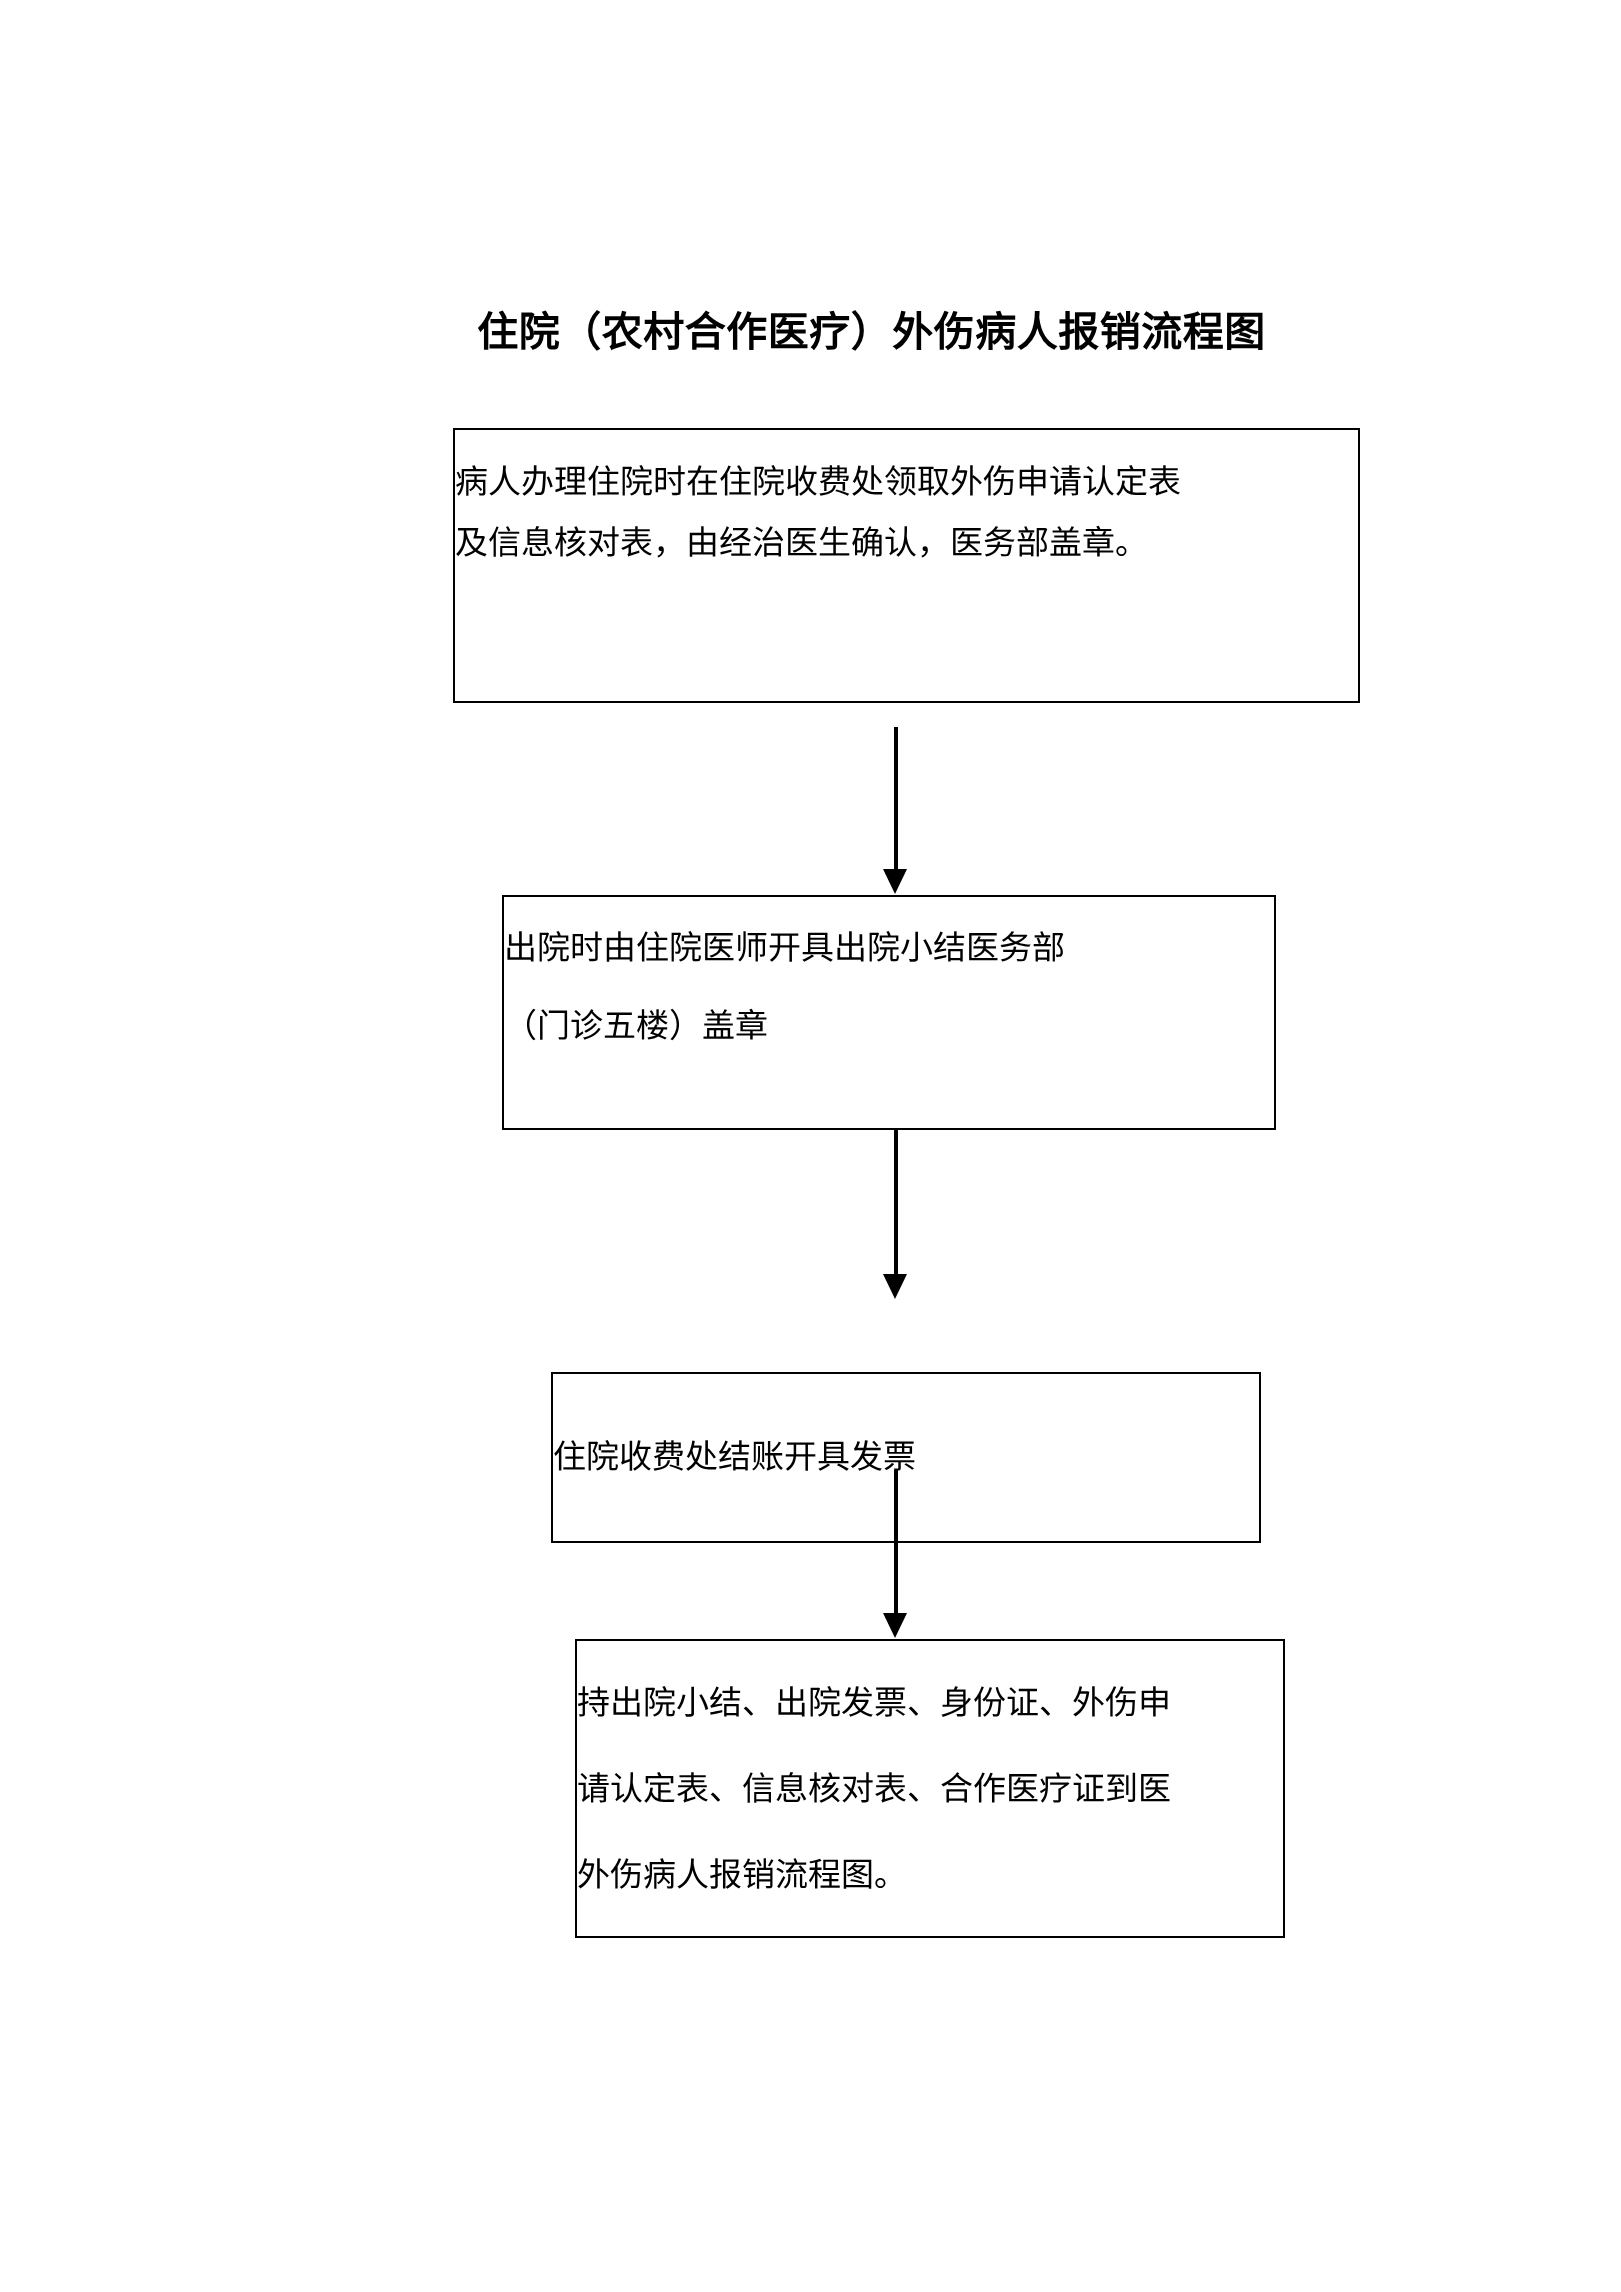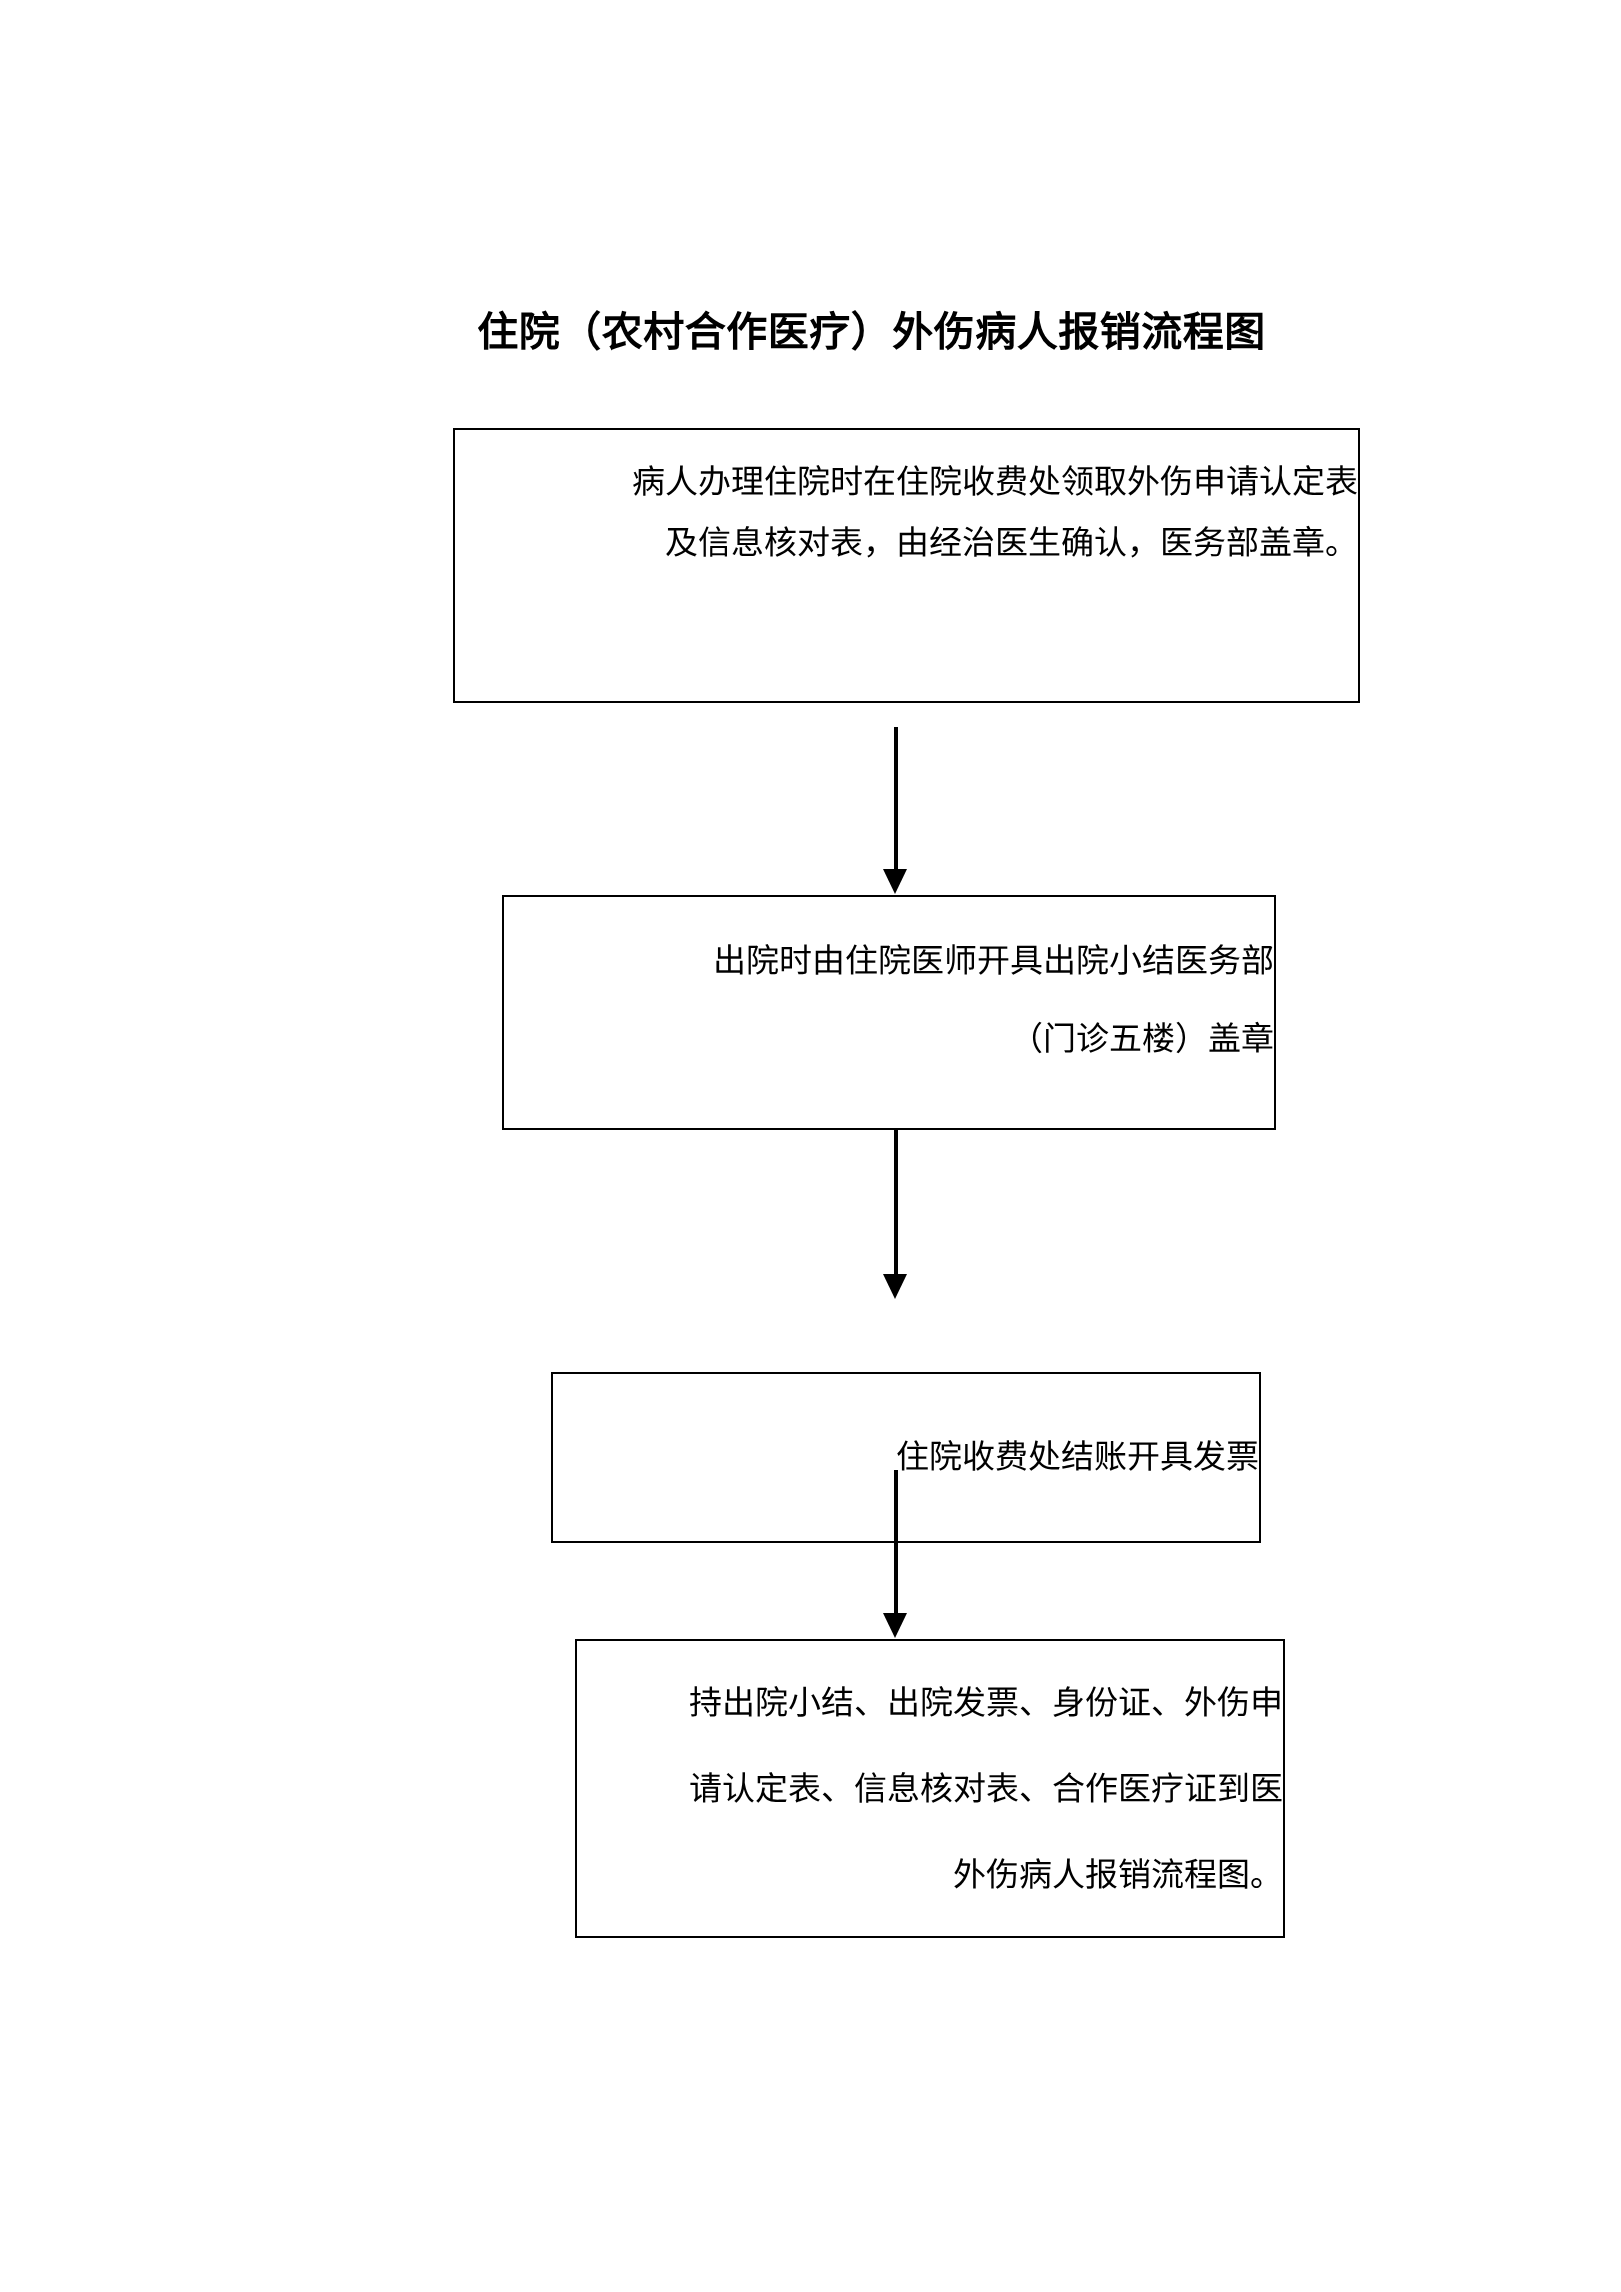--- a/index.html
+++ b/index.html
@@ -45,36 +45,36 @@
     border: 2.9px solid #000000;
     background: #ffffff;
     display: flex;
     flex-direction: column;
     justify-content: center;
     align-items: center;
   }
   .flow-box .box-line {
     display: block;
     width: 100%;
-    text-align: right;
+    text-align: left;
     font-family: "Liberation Serif", "DejaVu Serif", serif;
     font-size: 33px;
     line-height: 65px;
     white-space: nowrap;
   }
 
   
   #box-1 { left: 392px; top: 428px;  width: 907px; height: 275px; }
   #box-2 { left: 441px; top: 895px;  width: 774px; height: 235px; }
   #box-3 { left: 490px; top: 1372px; width: 710px; height: 171px; }
   #box-4 { left: 490px; top: 1639px; width: 710px; height: 299px; margin-left: 24px; }
 
   
   #box-1 { justify-content: flex-start; padding-top: 21.6px; }
-  #box-2 { justify-content: flex-start; padding-top: 25px; }
+  #box-2 { justify-content: flex-start; padding-top: 12px; }
   #box-3 { justify-content: center; }
   #box-4 { justify-content: center; }
 
   #box-1 .box-line { line-height: 61px; }
   #box-2 .box-line { line-height: 78px; }
   #box-4 .box-line { line-height: 86px; }
 
   
   .connector {
     position: absolute;

